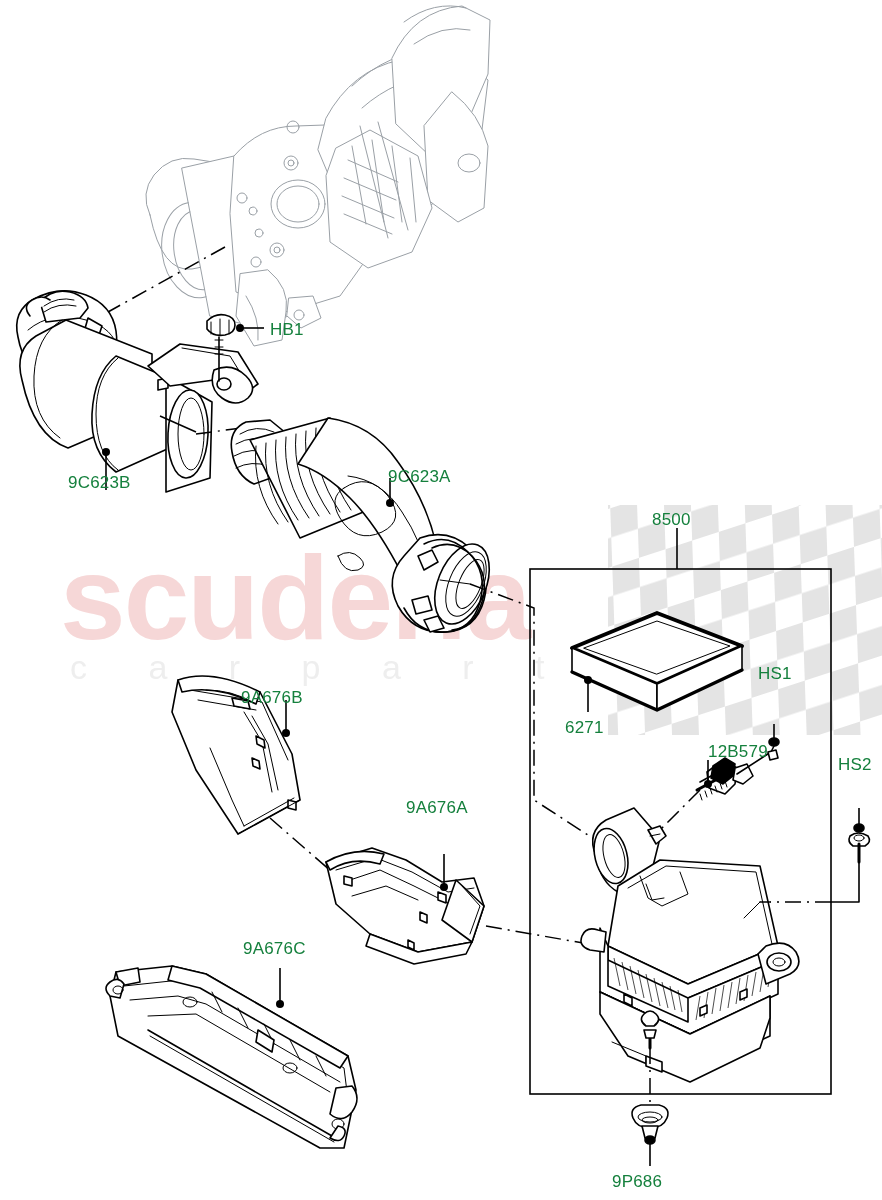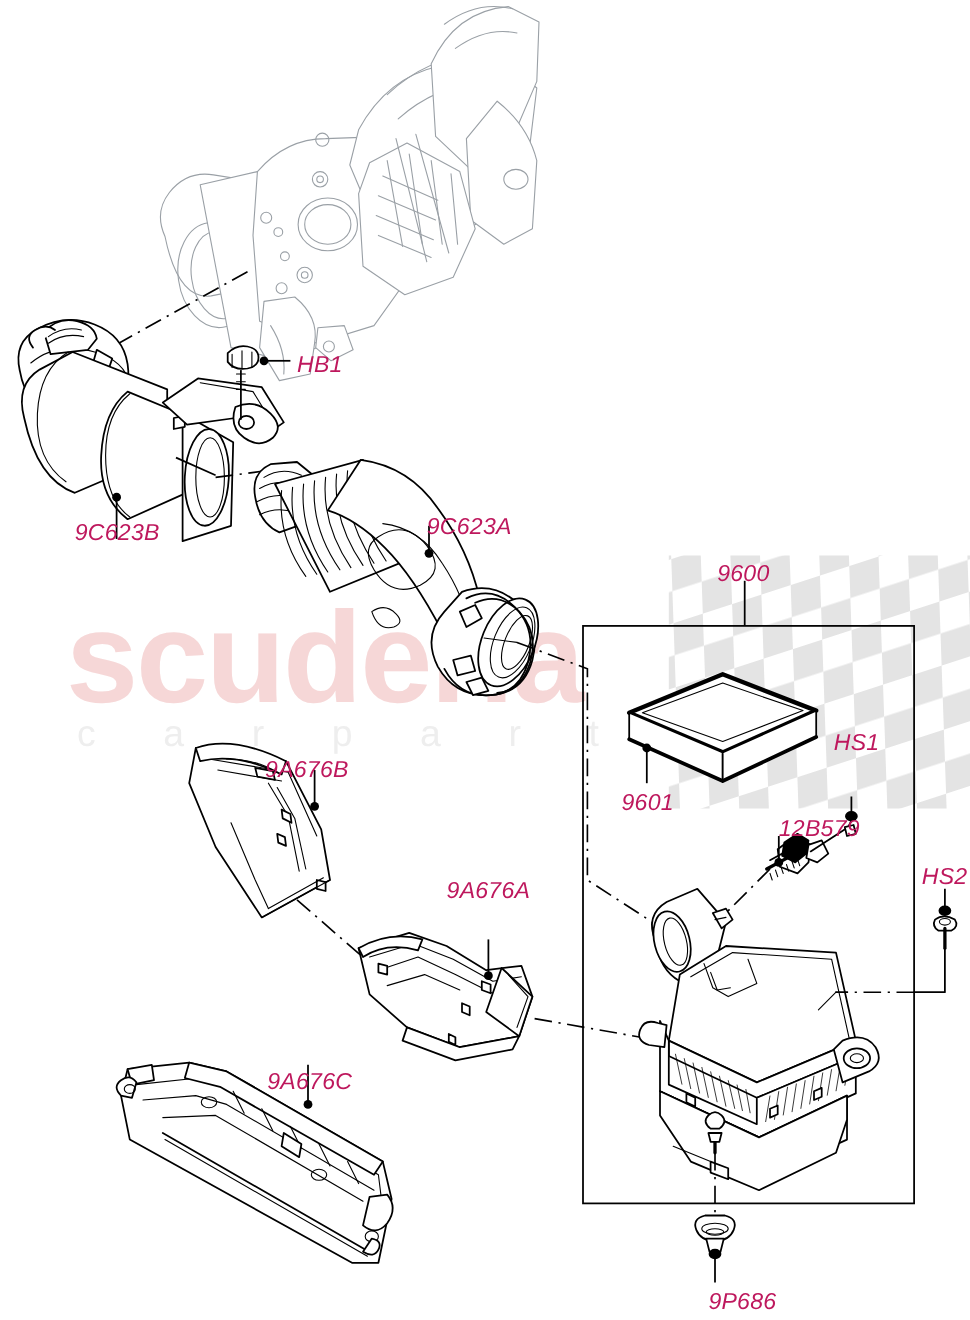--- a/index.html
+++ b/index.html
@@ -1,22 +1,22 @@
 <!DOCTYPE html>
 <html><head>
 <meta charset="utf-8">
 <style>
   html,body{margin:0;padding:0;background:#ffffff;}
   body{width:882px;height:1200px;position:relative;overflow:hidden;
        font-family:"Liberation Sans","DejaVu Sans",sans-serif;}
   #stage{position:absolute;left:0;top:0;width:882px;height:1200px;}
   svg.layer{position:absolute;left:0;top:0;width:882px;height:1200px;}
   .wm-flag{position:absolute;pointer-events:none;}
-  .label{position:absolute;color:#be185d;font-size:21px;letter-spacing:.2px;
-         white-space:nowrap;font-family:"Liberation Sans","DejaVu Sans",sans-serif;font-style:italic;}
+  .label{position:absolute;color:#15803d;font-size:17px;letter-spacing:.2px;
+         white-space:nowrap;font-family:"Liberation Sans","DejaVu Sans",sans-serif;}
   .wmtext{position:absolute;pointer-events:none;white-space:nowrap;
           font-family:"Liberation Sans","DejaVu Sans",sans-serif;}
   .wm-scuderia{font-size:118px;font-weight:bold;color:#f6d7d7;letter-spacing:-2px;}
   .wm-carparts{font-size:34px;color:#eeeeee;letter-spacing:26px;}
 </style>
 </head>
 <body>
 
 <div id="stage">
 
@@ -383,23 +383,23 @@
       <path class="blkw" d="M642 1126 l16 0 l-3 12 l-10 0 z"></path>
       <ellipse class="blk" style="fill:#000" cx="650" cy="1140" rx="5" ry="4"></ellipse>
       <path class="lead" d="M650 1144 L650 1166"></path>
     </g>
 
   </svg>
 
   <div class="label" style="left:270px;top:320px">HB1</div>
   <div class="label" style="left:68px;top:473px">9C623B</div>
   <div class="label" style="left:388px;top:467px">9C623A</div>
-  <div class="label" style="left:652px;top:510px">9600</div>
-  <div class="label" style="left:565px;top:718px">9601</div>
+  <div class="label" style="left:652px;top:510px">8500</div>
+  <div class="label" style="left:565px;top:718px">6271</div>
   <div class="label" style="left:708px;top:742px">12B579</div>
   <div class="label" style="left:758px;top:664px">HS1</div>
-  <div class="label" style="left:838px;top:786px">HS2</div>
+  <div class="label" style="left:838px;top:755px">HS2</div>
   <div class="label" style="left:241px;top:688px">9A676B</div>
   <div class="label" style="left:406px;top:798px">9A676A</div>
-  <div class="label" style="left:243px;top:972px">9A676C</div>
-  <div class="label" style="left:644px;top:1172px">9P686</div>
+  <div class="label" style="left:243px;top:939px">9A676C</div>
+  <div class="label" style="left:612px;top:1172px">9P686</div>
 
 </div>
 
 </body></html>

